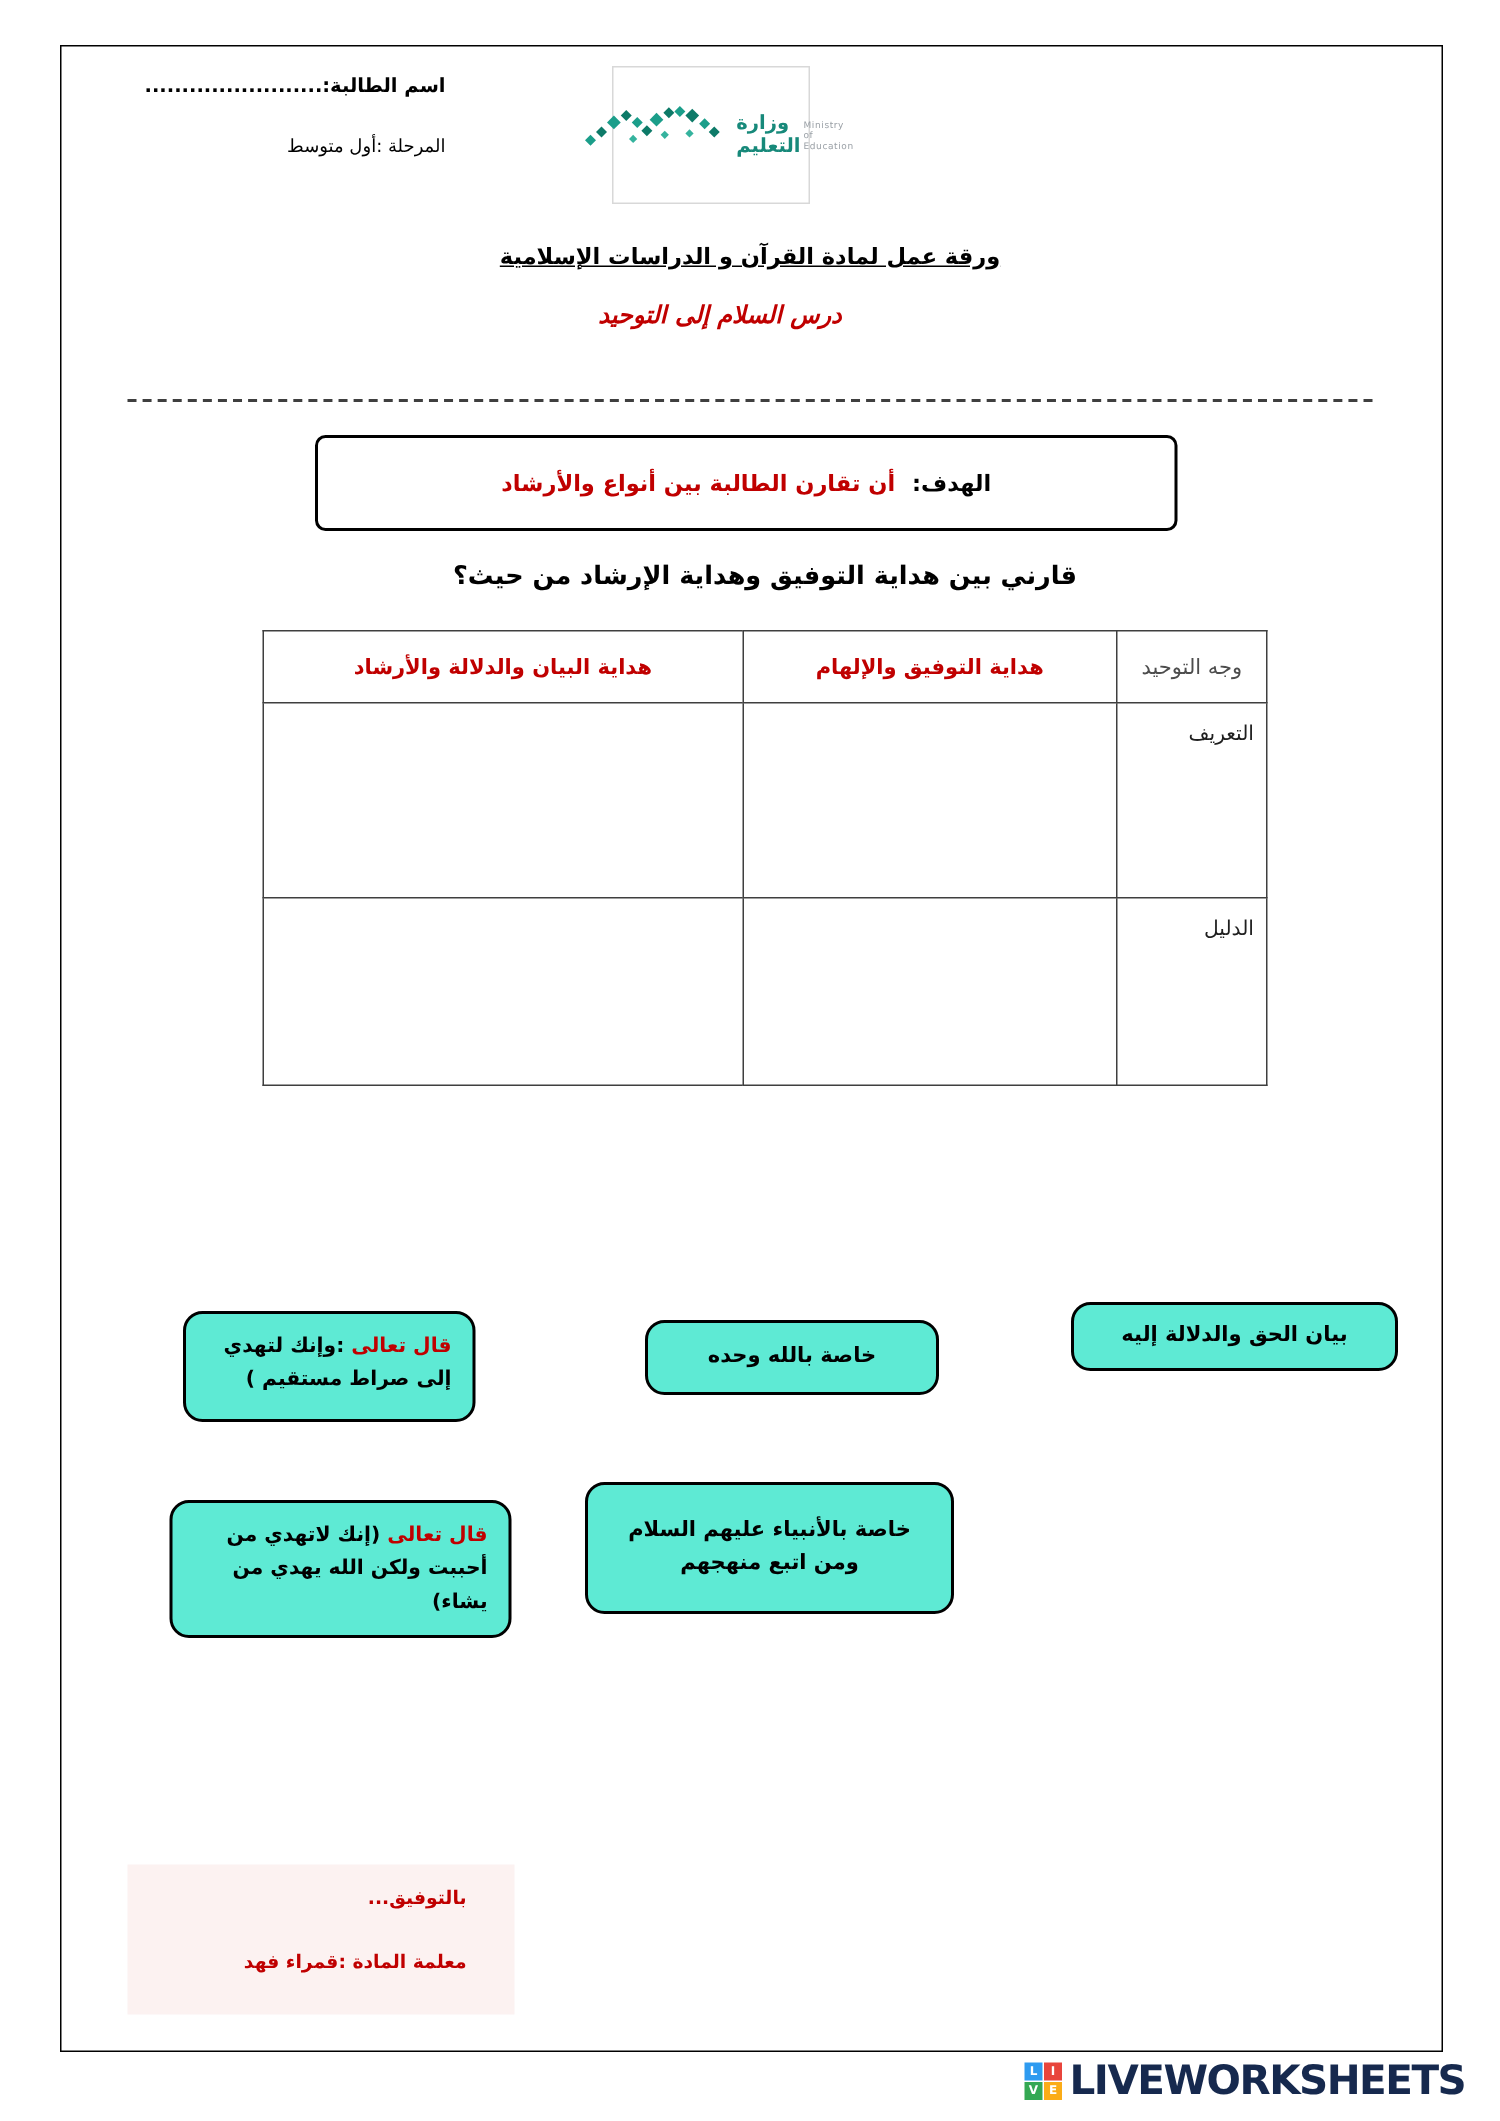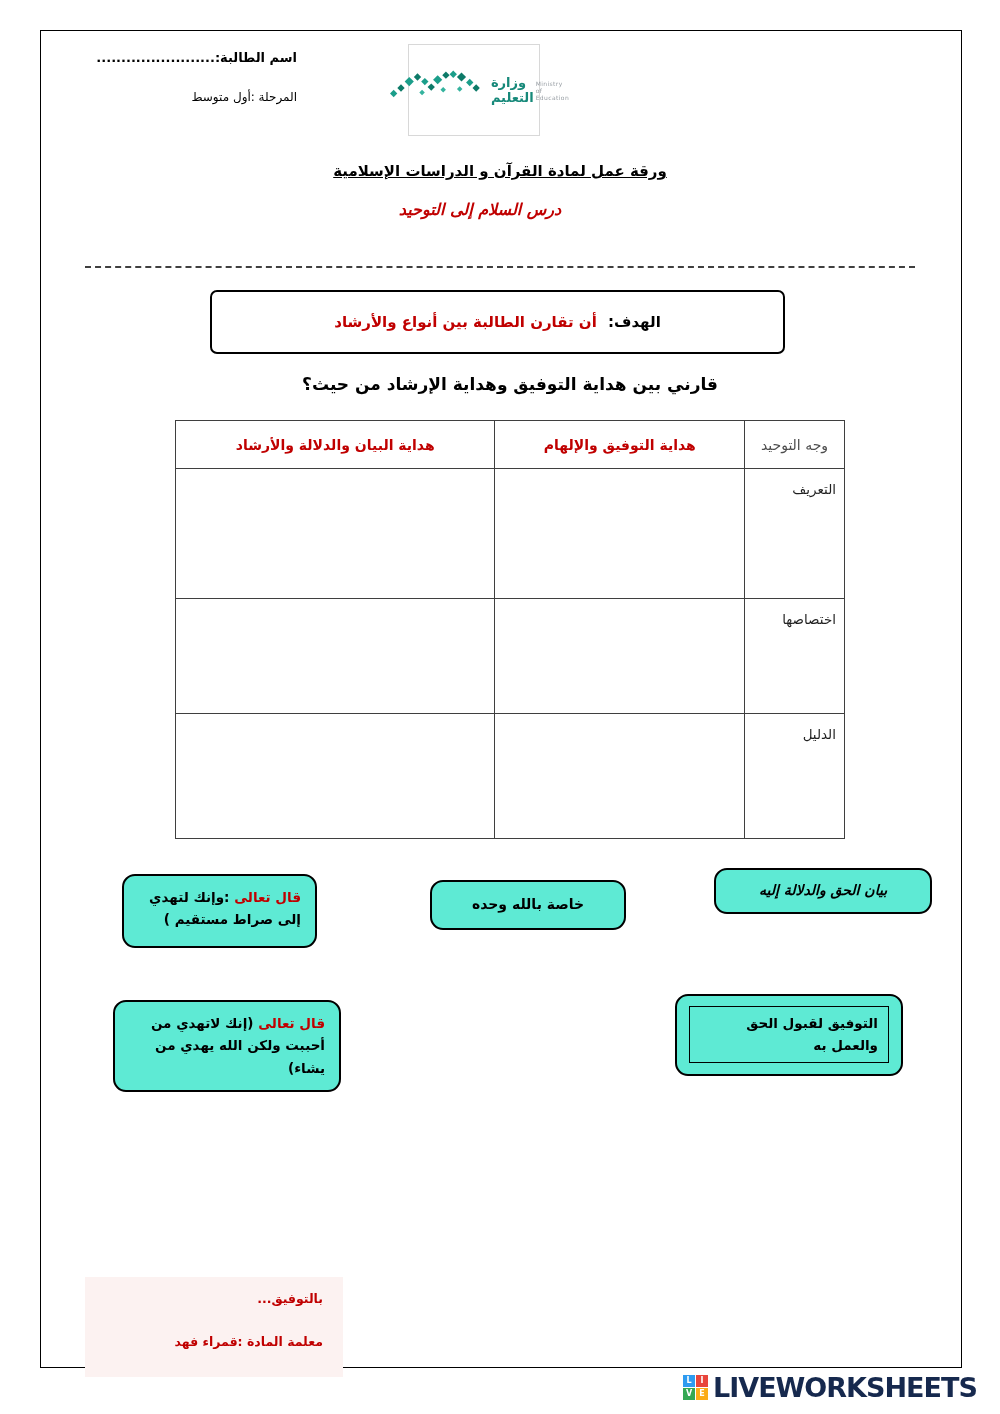--- a/index.html
+++ b/index.html
@@ -45,21 +45,21 @@
   .card { position:absolute; border:2px solid #000; border-radius:13px; background:#5eead4;
           font-weight:bold; font-size:14px; color:#000; }
   .card.flexc { display:flex; align-items:center; justify-content:center; text-align:center;
                 direction:rtl; padding:6px 12px; line-height:1.55; }
   .card.rtl-block { direction:rtl; text-align:right; padding:10px 14px; line-height:1.65; font-size:13.5px; }
 
   .inner-box { border:1px solid #000; margin:10px 12px; padding:6px 10px; direction:rtl; text-align:right;
                font-size:13.5px; font-weight:bold; line-height:1.6; }
 
   .footer-note { left:85px; top:1243px; width:258px; height:100px; background:#fcf2f1;
-                 direction:rtl; padding:14px 20px; color:#c00000; font-weight:bold; font-size:12.5px;margin-top:34px; }
+                 direction:rtl; padding:14px 32px; color:#c00000; font-weight:bold; font-size:12.5px; }
   .footer-note .l2 { margin-top:28px; }
 
   .brand { left:683px; top:1372px; display:flex; align-items:center; gap:5px; }
   .brand-icon { display:grid; grid-template-columns:12px 12px; grid-template-rows:12px 12px; gap:1px; }
   .brand-icon .tile { width:12px; height:12px; display:flex; align-items:center; justify-content:center;
                       color:#fff; font-size:8px; font-weight:bold; line-height:1; }
   .brand-name { font-size:27px; font-weight:bold; letter-spacing:-1px; color:#16294e; }
 </style>
 </head>
 <body>
@@ -120,55 +120,48 @@
         <tr class="head">
       <td class="head-aspect">وجه التوحيد</td>
       <td class="head-red">هداية التوفيق والإلهام</td>
       <td class="head-red">هداية البيان والدلالة والأرشاد</td>
     </tr>
     <tr style="height:130px">
       <td class="aspect-cell">التعريف</td>
       <td></td>
       <td></td>
     </tr>
-    <tr style="height:115px">
-      <td class="aspect-cell">اختصاصها</td>
-      <td></td>
-      <td></td>
-    </tr>
     <tr style="height:125px">
       <td class="aspect-cell">الدليل</td>
       <td></td>
       <td></td>
     </tr>
   </tbody>
     </table>
 
   <div class="card rtl-block" style="left:122px; top:874px; width:195px; min-height:74px;">
     <span class="red">قال تعالى</span><span> :وإنك لتهدي إلى صراط مستقيم )</span>
   </div>
 
   <div class="card flexc" style="left:430px; top:880px; width:196px; height:50px;">
     <span>خاصة بالله وحده</span>
   </div>
 
-  <div class="card flexc" style="left:714px; top:868px; width:218px; height:46px;font-style:italic;">
+  <div class="card flexc" style="left:714px; top:868px; width:218px; height:46px;">
     <span>بيان الحق والدلالة إليه</span>
   </div>
 
   <div class="card rtl-block" style="left:113px; top:1000px; width:228px; min-height:92px;">
     <span class="red">قال تعالى</span><span> (إنك لاتهدي من أحببت ولكن الله يهدي من يشاء)</span>
   </div>
 
+  <div class="card flexc" style="left:390px; top:988px; width:246px; height:88px;">
+    <span>خاصة بالأنبياء عليهم السلام ومن اتبع منهجهم</span>
+  </div>
 
-  <div class="card" style="left:675px; top:994px; width:228px; min-height:82px;">
-    <div class="inner-box">
-      <span>التوفيق لقبول الحق والعمل به</span>
-    </div>
-  </div>
 
   <div class="abs footer-note">
     <div>بالتوفيق...</div>
     <div class="l2">معلمة المادة :قمراء فهد</div>
   </div>
 
   <div class="abs brand">
     <span class="brand-icon">
       <span class="tile" style="background: rgb(46, 155, 240);">L</span>
       <span class="tile" style="background: rgb(232, 69, 60);">I</span>

